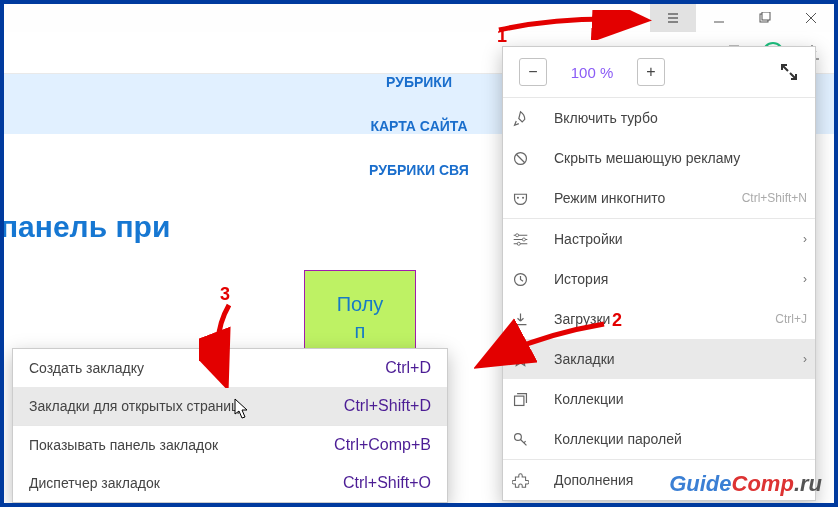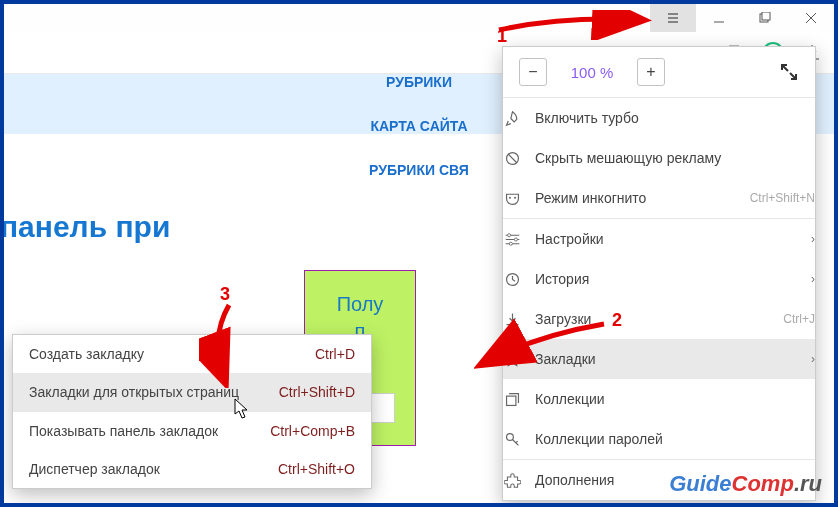--- a/index.html
+++ b/index.html
@@ -26,31 +26,31 @@
   .widget-input-row { margin-top: 50px; }
   .widget-input { width: 70px; height: 30px; border: 1px solid #ccc; }
 
   
   .main-menu { position: absolute; top: 42px; right: 18px; width: 314px; background: #fff; border: 1px solid #ccc; box-shadow: 0 6px 18px rgba(0,0,0,.25); z-index: 50; }
   .zoom-row { display: flex; align-items: center; height: 50px; padding: 0 16px; gap: 18px; }
   .zoom-btn { width: 28px; height: 28px; border: 1px solid #c3c3c3; border-radius: 3px; display: flex; align-items: center; justify-content: center; font-size: 16px; color: #444; background: #fff; }
   .zoom-val { font-size: 15px; color: #8b5cf6; width: 54px; text-align: center; }
   .zoom-spacer { flex: 1; }
   .menu-sep { height: 1px; background: #e7e7e7; }
-  .menu-item { display: flex; align-items: center; height: 40px; padding: 0 0; font-size: 14px; color: #444; gap: 14px; position: relative; }
+  .menu-item { display: flex; align-items: center; height: 40px; padding: 0 8px; font-size: 14px; color: #444; gap: 25px; position: relative; }
   .menu-item .mi-icon { width: 18px; height: 18px; display: flex; align-items: center; justify-content: center; color: #6a6a6a; }
   .menu-item .mi-icon svg { width: 17px; height: 17px; }
   .menu-item .mi-shortcut { margin-left: auto; font-size: 12px; color: #aaa; }
   .menu-item .mi-arrow { margin-left: auto; color: #777; font-size: 12px; }
   .menu-item.highlight { background: #e9e9e9; }
 
   
-  .sub-menu { position: absolute; top: 330px; left: 8px; width: 360px; background: #fff; border: 1px solid #ccc; box-shadow: 0 6px 18px rgba(0,0,0,.25); z-index: 60; }
+  .sub-menu { position: absolute; top: 344px; left: 8px; width: 436px; background: #fff; border: 1px solid #ccc; box-shadow: 0 6px 18px rgba(0,0,0,.25); z-index: 60; }
   .sub-item { display: flex; align-items: center; height: 38px; padding: 0 16px; font-size: 14px; color: #444; }
-  .sub-item .sub-shortcut { margin-left: auto; font-size: 14px; color: #7f1d1d; }
+  .sub-item .sub-shortcut { margin-left: auto; font-size: 16px; color: #4c1d95; }
   .sub-item.highlight { background: #e9e9e9; }
   .sub-sep { height: 1px; background: #e7e7e7; }
 
   
   .annot-num { position: absolute; font-weight: bold; color: #e30000; font-size: 18px; z-index: 90; }
   .arrow-svg { position: absolute; z-index: 85; pointer-events: none; }
 
   
   .cursor { position: absolute; z-index: 95; width: 18px; height: 22px; }
 

